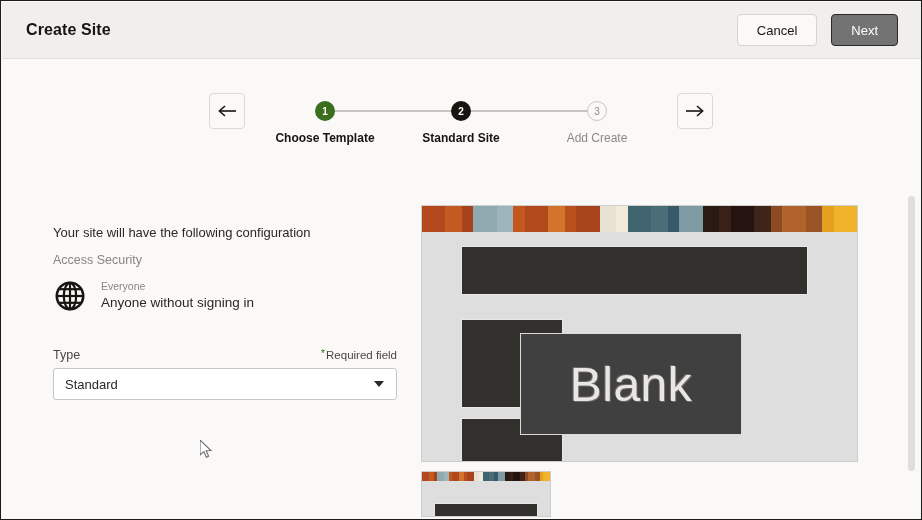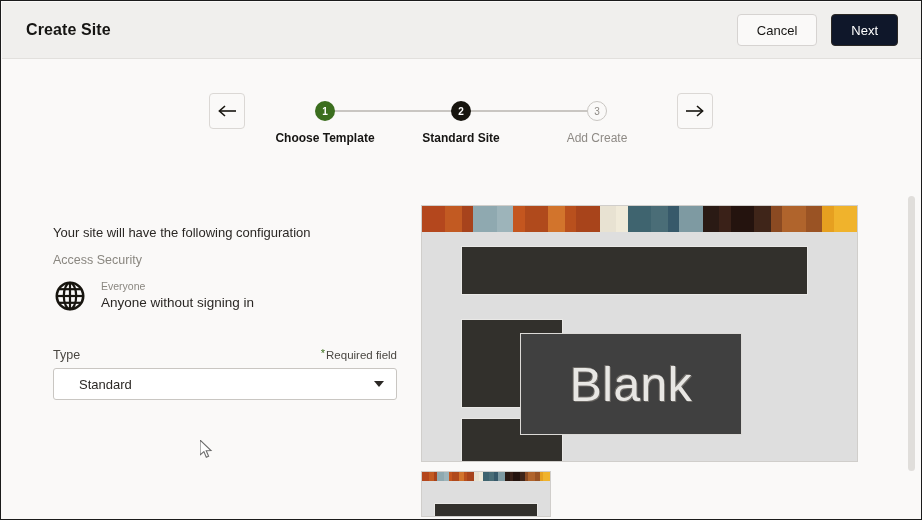--- a/index.html
+++ b/index.html
@@ -59,21 +59,21 @@
     cursor: pointer;
     box-sizing: border-box;
     white-space: nowrap;
   }
   .btn-secondary {
     background: #faf9f8;
     border: 1px solid #d6d3d1;
     color: #161513;
   }
   .btn-primary {
-    background: #0f172a;
+    background: #737373;
     border: 1px solid #2b2825;
     color: #ffffff;
   }
 
   
   .stepper-wrap {
     position: absolute;
     left: 0;
     top: 58px;
     width: 920px;
@@ -242,21 +242,21 @@
   }
   .select {
     position: relative;
     width: 344px;
     height: 32px;
     border: 1px solid #c9c6c2;
     border-radius: 3px;
     background: #ffffff;
     display: flex;
     align-items: center;
-    padding: 0 25px;
+    padding: 0 11px;
     box-sizing: border-box;
     cursor: pointer;
   }
   .select-value { font-size: 13px; color: #2b2825; }
   .caret {
     position: absolute;
     right: 12px;
     top: 50%;
     transform: translateY(-50%);
     width: 0;

